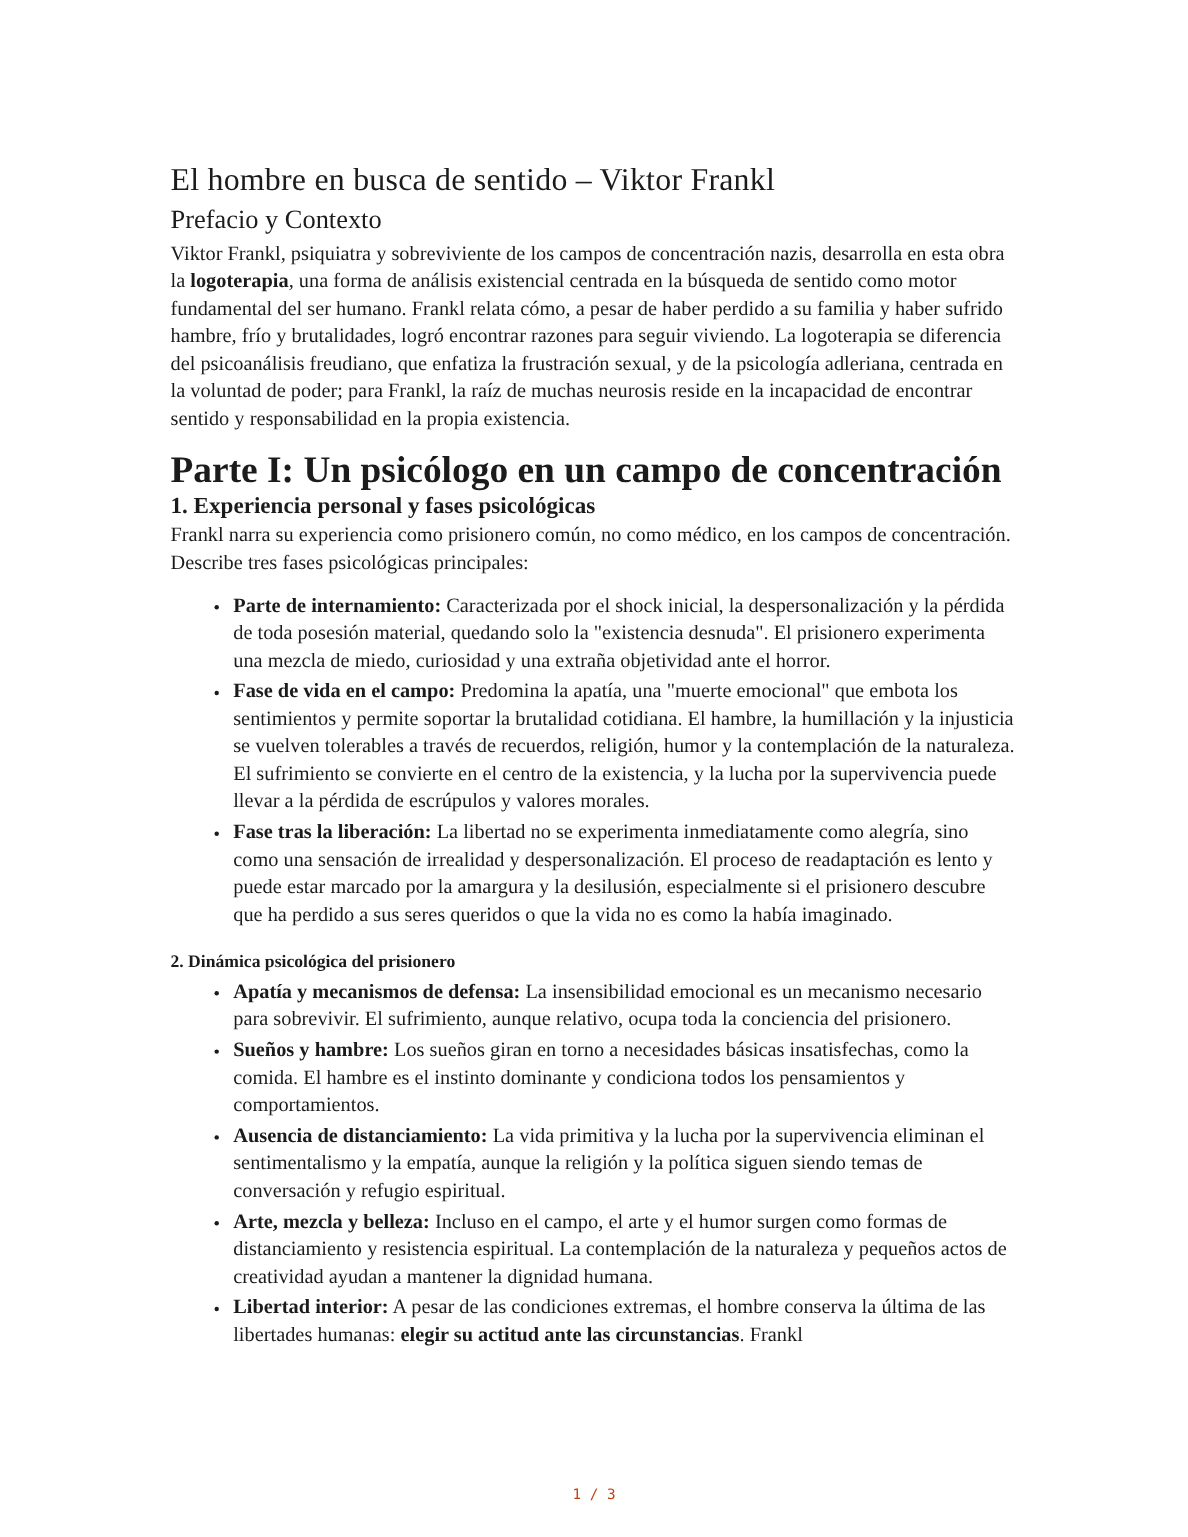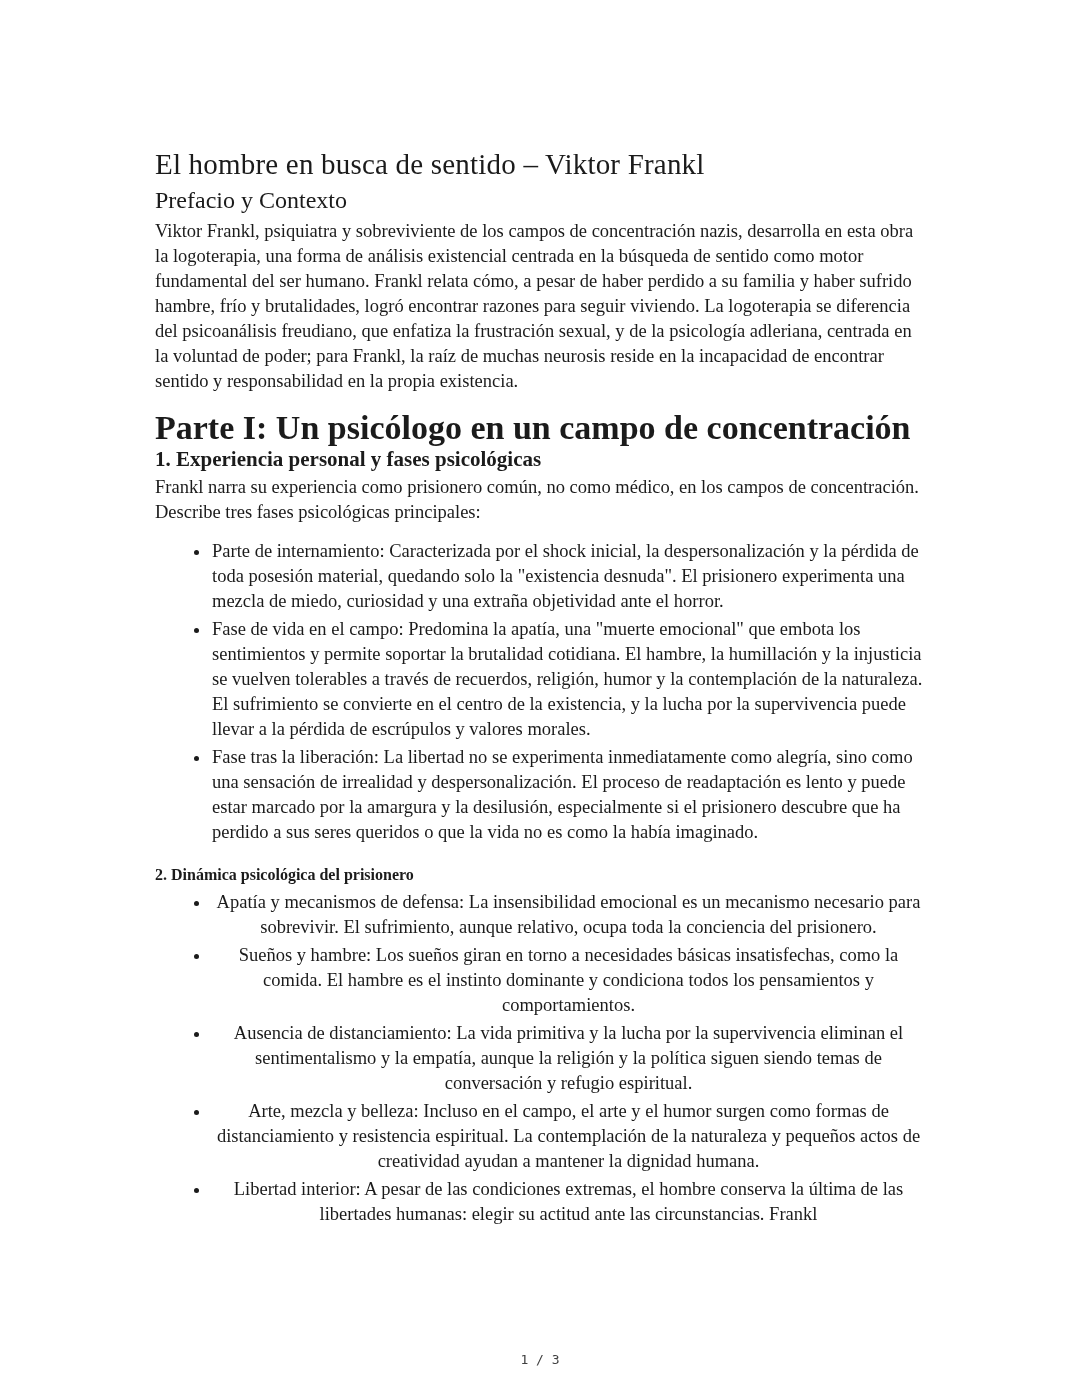--- a/index.html
+++ b/index.html
@@ -61,41 +61,40 @@
   }
   ul.bullet-list {
     margin: 14px 0 0 0;
     padding: 0 0 0 55px;
     list-style: disc outside;
   }
   ul.bullet-list-tight {
     margin: 2px 0 0 0;
     padding: 0 0 0 55px;
     list-style: disc outside;
-    text-align: center;
   }
   ul li {
     font-size: 18.5px;
     line-height: 25px;
     margin: 0 0 3px 0;
     padding-left: 2px;
   }
   ul li::marker {
     font-size: 16px;
   }
-  strong { font-weight: 400; }
+  strong { font-weight: 700; }
   .page-footer {
     position: absolute;
     top: 1352px;
     left: 0;
     width: 100%;
     text-align: center;
     font-family: "DejaVu Sans Mono", monospace;
     font-size: 13px;
-    color: #404040;
+    color: #c2410c;
   }
 </style>
 </head>
 <body>
 
 <div class="page">
 
   <h1 class="doc-title">El hombre en busca de sentido – Viktor Frankl</h1>
 
   <h2 class="section-heading">Prefacio y Contexto</h2>

